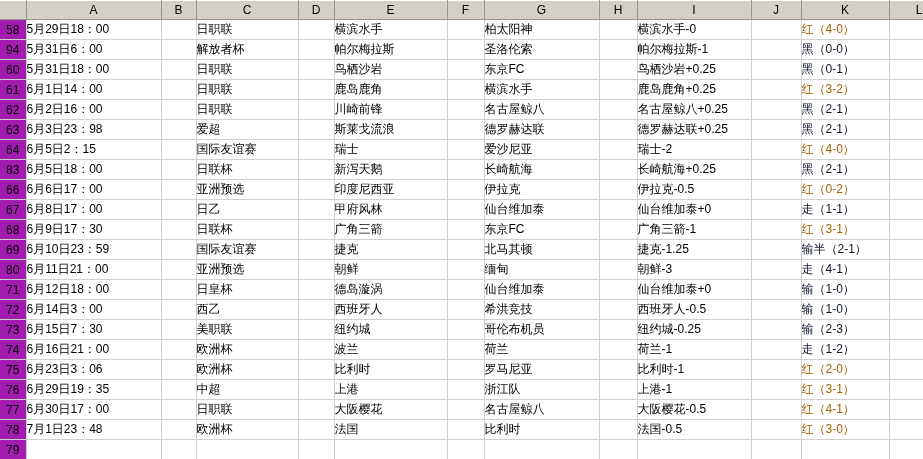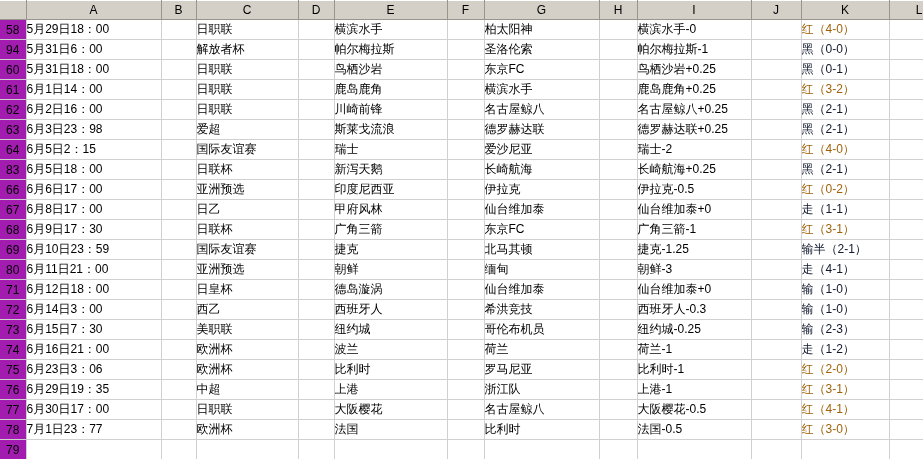--- a/index.html
+++ b/index.html
@@ -331,21 +331,21 @@
         <tr>
           <td class="rowhead">72</td>
           <td class="cell">6月14日3：00</td>
           <td class="cell"></td>
           <td class="cell">西乙</td>
           <td class="cell"></td>
           <td class="cell">西班牙人</td>
           <td class="cell"></td>
           <td class="cell">希洪竞技</td>
           <td class="cell"></td>
-          <td class="cell">西班牙人-0.3</td>
+          <td class="cell">西班牙人-0.5</td>
           <td class="cell"></td>
           <td class="cell black">输（1-0）</td>
           <td class="cell"></td>
         </tr>
         <tr>
           <td class="rowhead">73</td>
           <td class="cell">6月15日7：30</td>
           <td class="cell"></td>
           <td class="cell">美职联</td>
           <td class="cell"></td>
@@ -413,21 +413,21 @@
           <td class="cell"></td>
           <td class="cell">名古屋鲸八</td>
           <td class="cell"></td>
           <td class="cell">大阪樱花-0.5</td>
           <td class="cell"></td>
           <td class="cell red">红（4-1）</td>
           <td class="cell"></td>
         </tr>
         <tr>
           <td class="rowhead">78</td>
-          <td class="cell">7月1日23：77</td>
+          <td class="cell">7月1日23：48</td>
           <td class="cell"></td>
           <td class="cell">欧洲杯</td>
           <td class="cell"></td>
           <td class="cell">法国</td>
           <td class="cell"></td>
           <td class="cell">比利时</td>
           <td class="cell"></td>
           <td class="cell">法国-0.5</td>
           <td class="cell"></td>
           <td class="cell red">红（3-0）</td>

